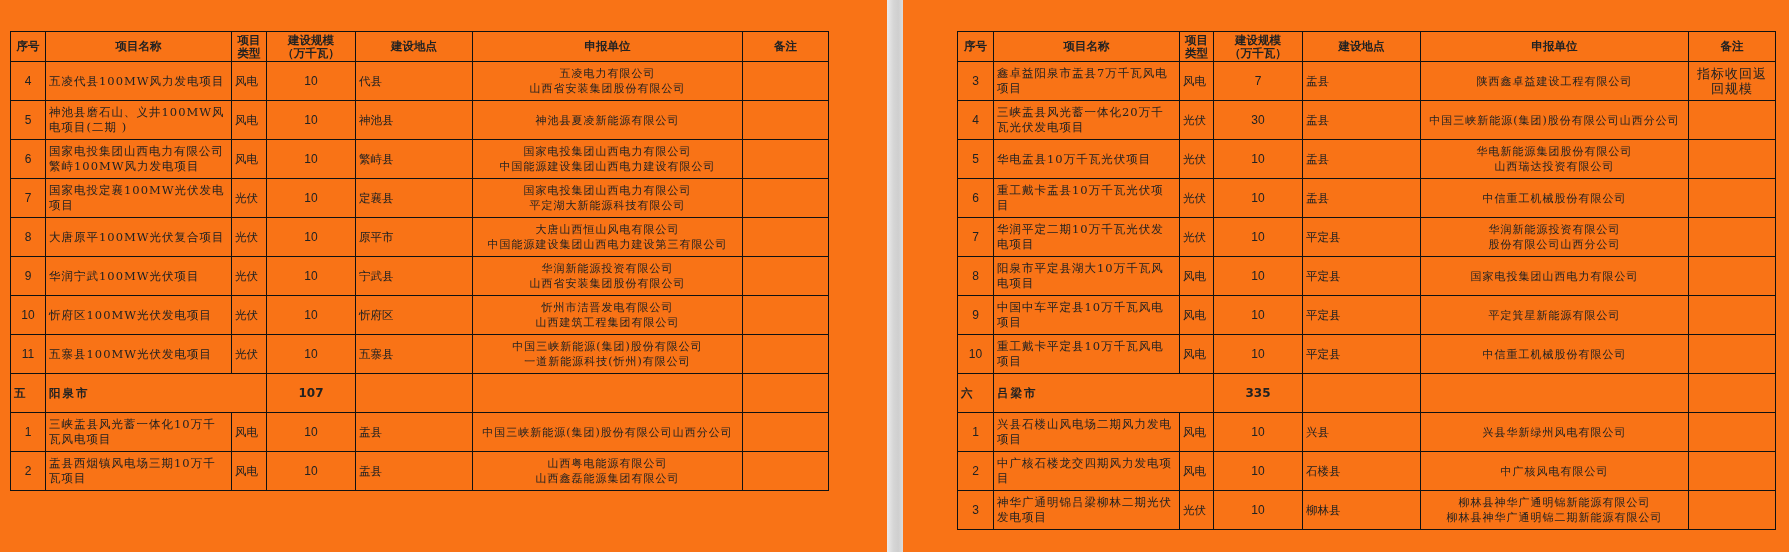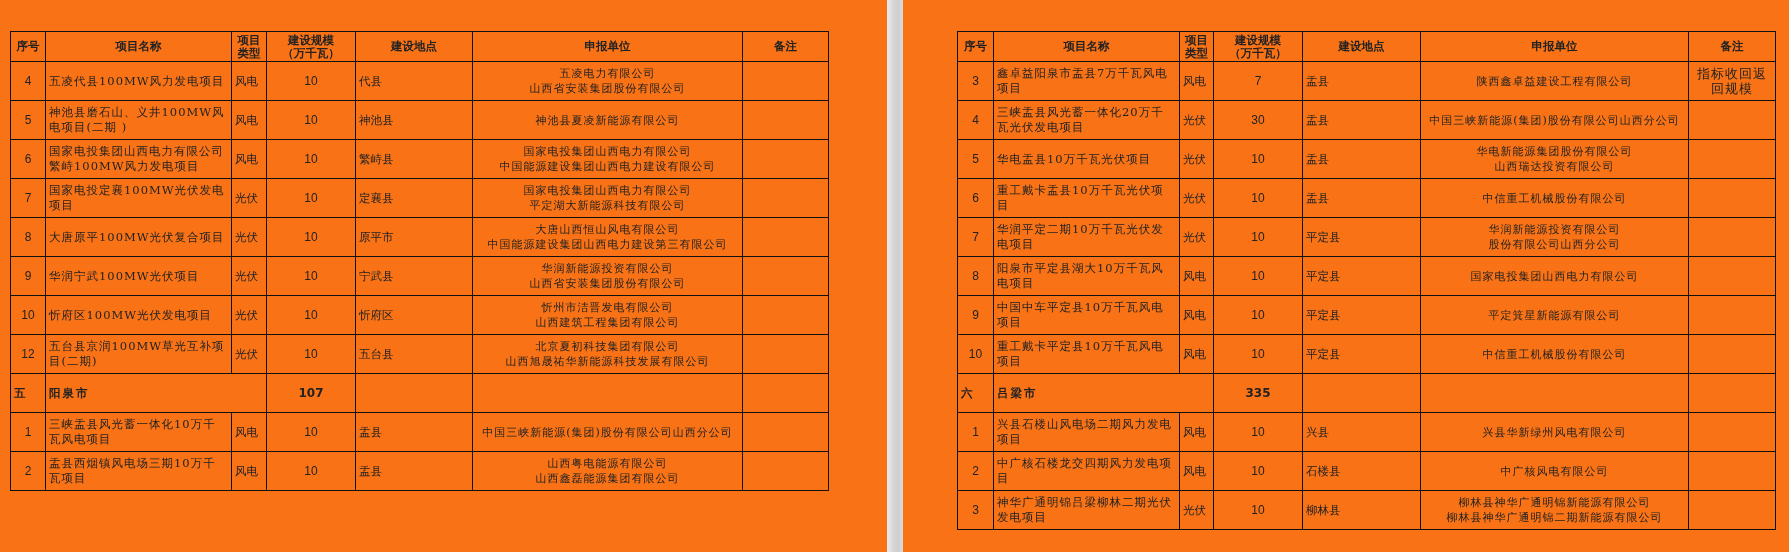--- a/index.html
+++ b/index.html
@@ -146,28 +146,28 @@
           <td class="c">光伏</td>
           <td class="num">10</td>
           <td class="c">忻府区</td>
           <td class="unit">
             <div>忻州市洁晋发电有限公司</div>
             <div>山西建筑工程集团有限公司</div>
           </td>
           <td class="note"></td>
         </tr>
         <tr>
-          <td class="num">12</td>
-          <td class="l">五台县京润100MW草光互补项目(二期)</td>
-          <td class="c">光伏</td>
-          <td class="num">10</td>
-          <td class="c">五台县</td>
-          <td class="unit">
-            <div>北京夏初科技集团有限公司</div>
-            <div>山西旭晟祐华新能源科技发展有限公司</div>
+          <td class="num">11</td>
+          <td class="l">五寨县100MW光伏发电项目</td>
+          <td class="c">光伏</td>
+          <td class="num">10</td>
+          <td class="c">五寨县</td>
+          <td class="unit">
+            <div>中国三峡新能源(集团)股份有限公司</div>
+            <div>一道新能源科技(忻州)有限公司</div>
           </td>
           <td class="note"></td>
         </tr>
         <tr class="section">
           <td class="c">五</td>
           <td class="sec-name" colspan="2">阳泉市</td>
           <td class="num">107</td>
           <td></td>
           <td></td>
           <td></td>

